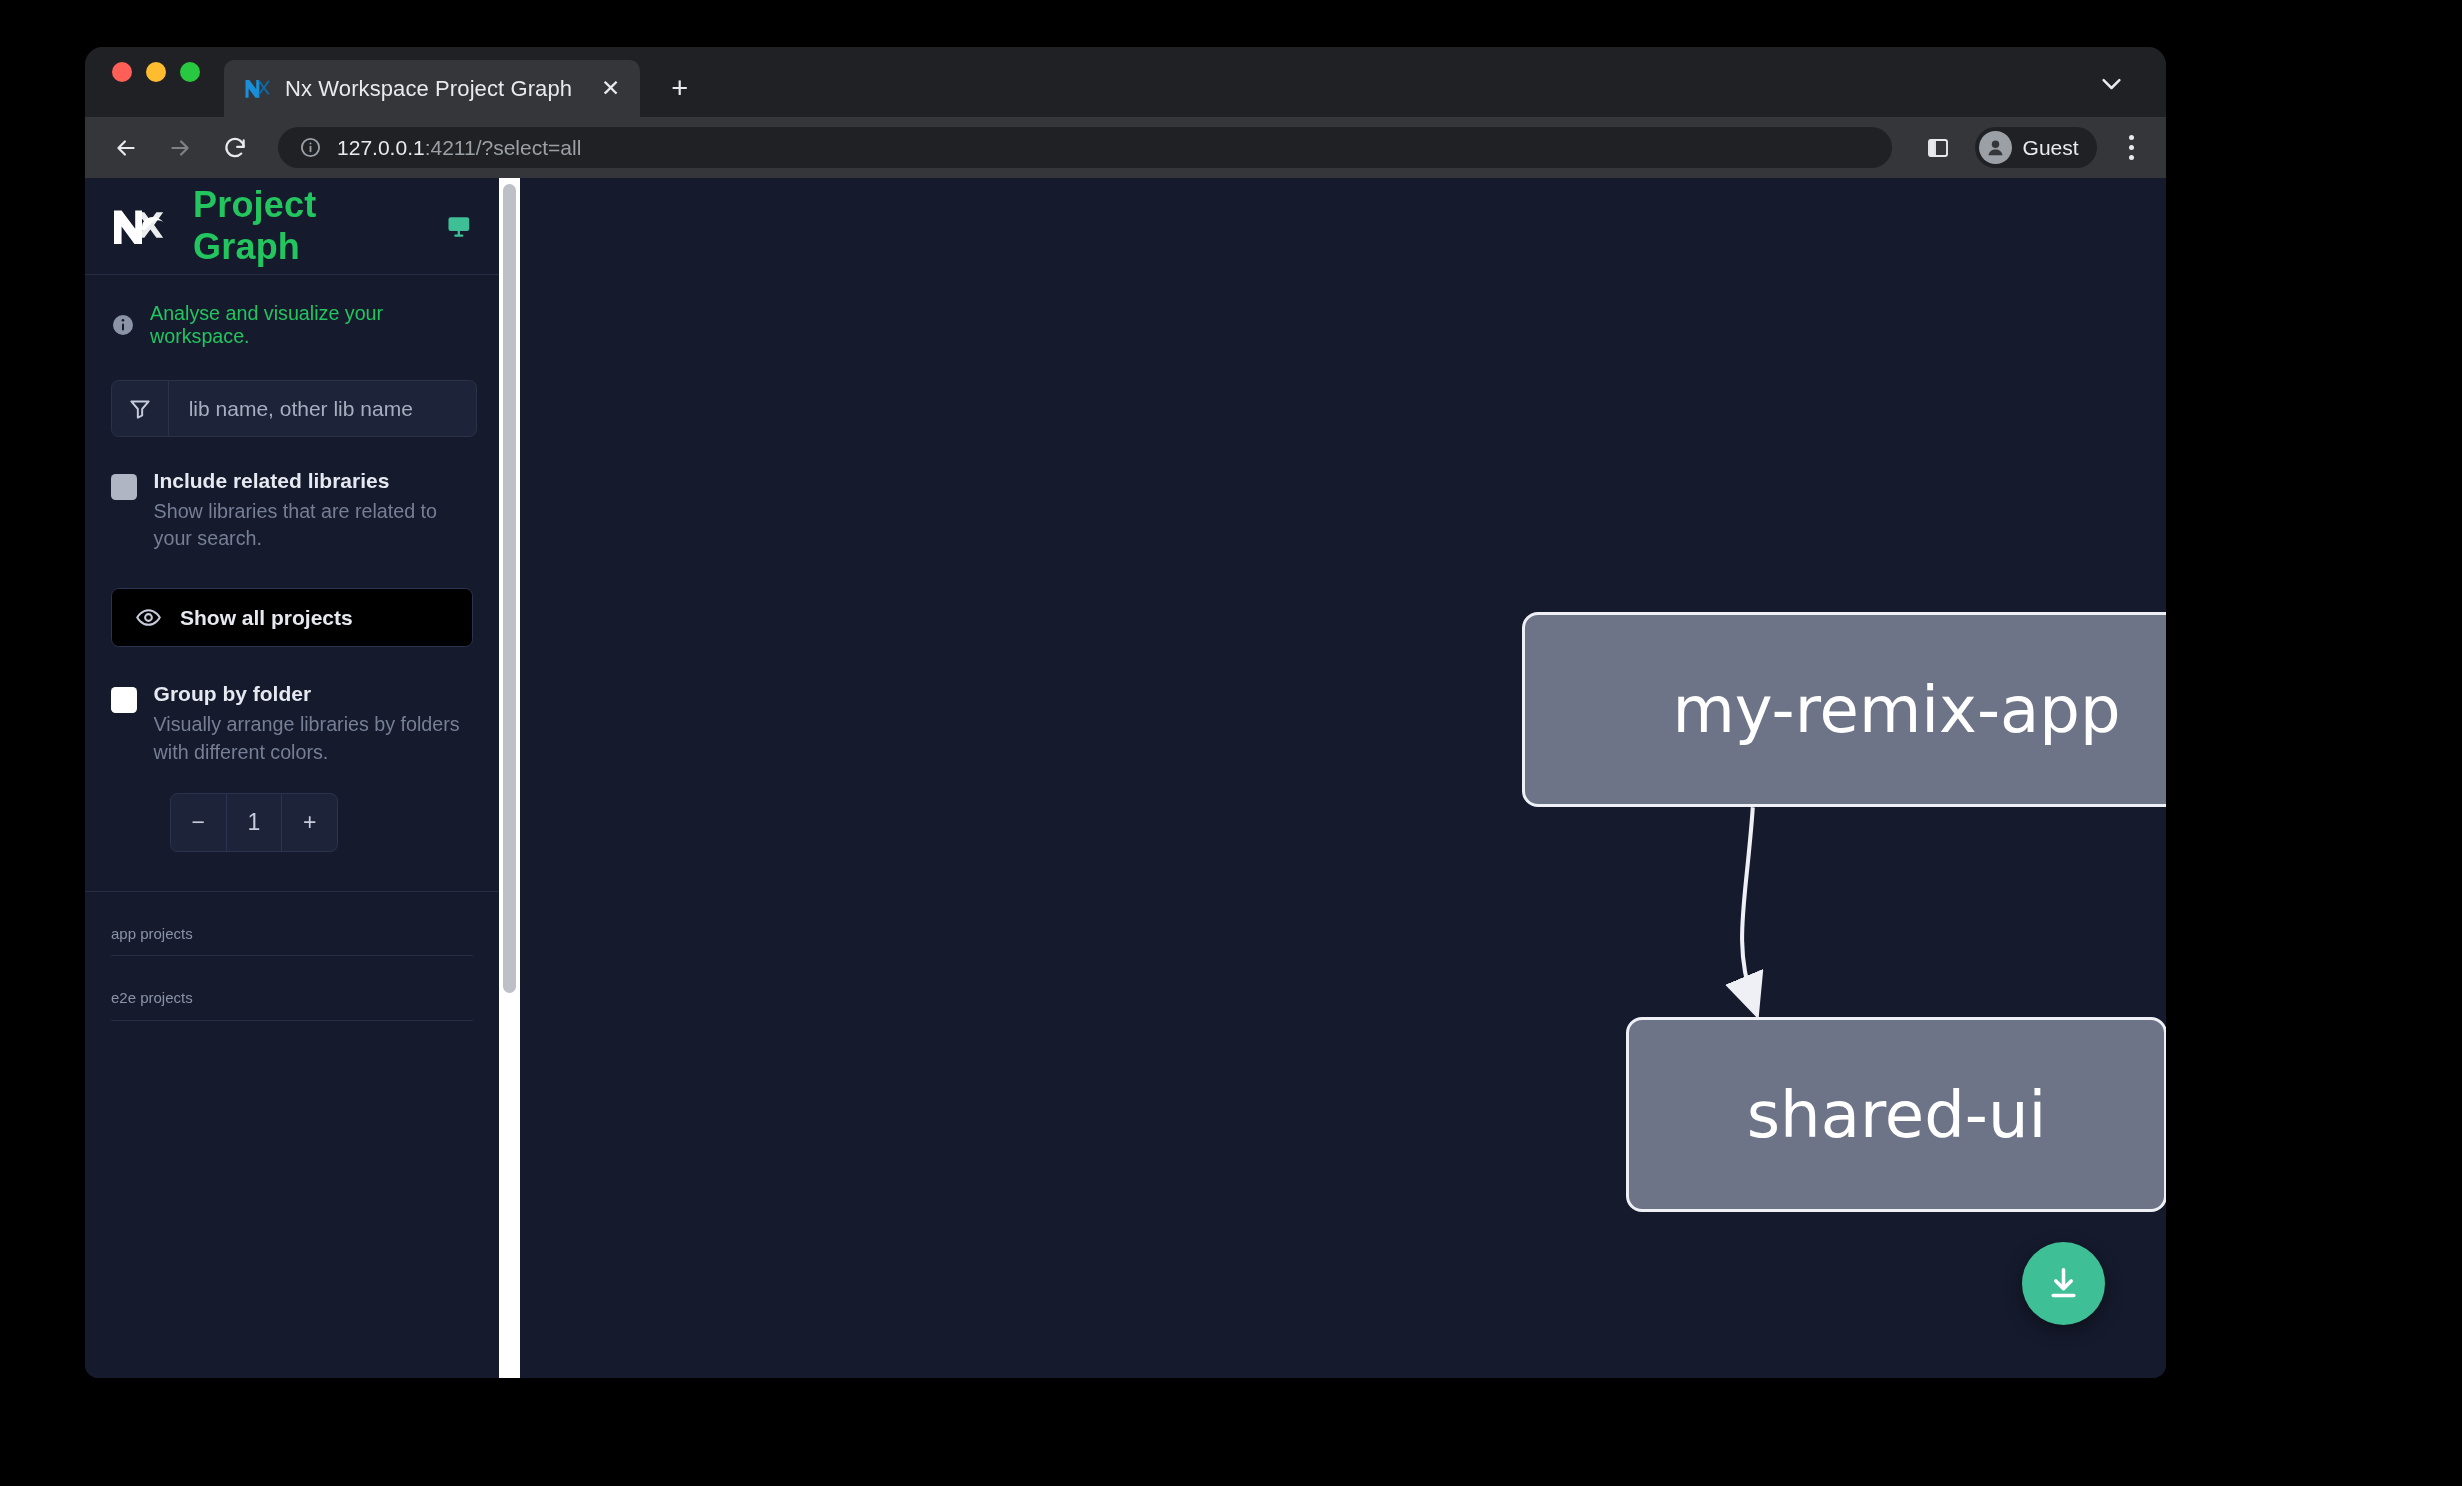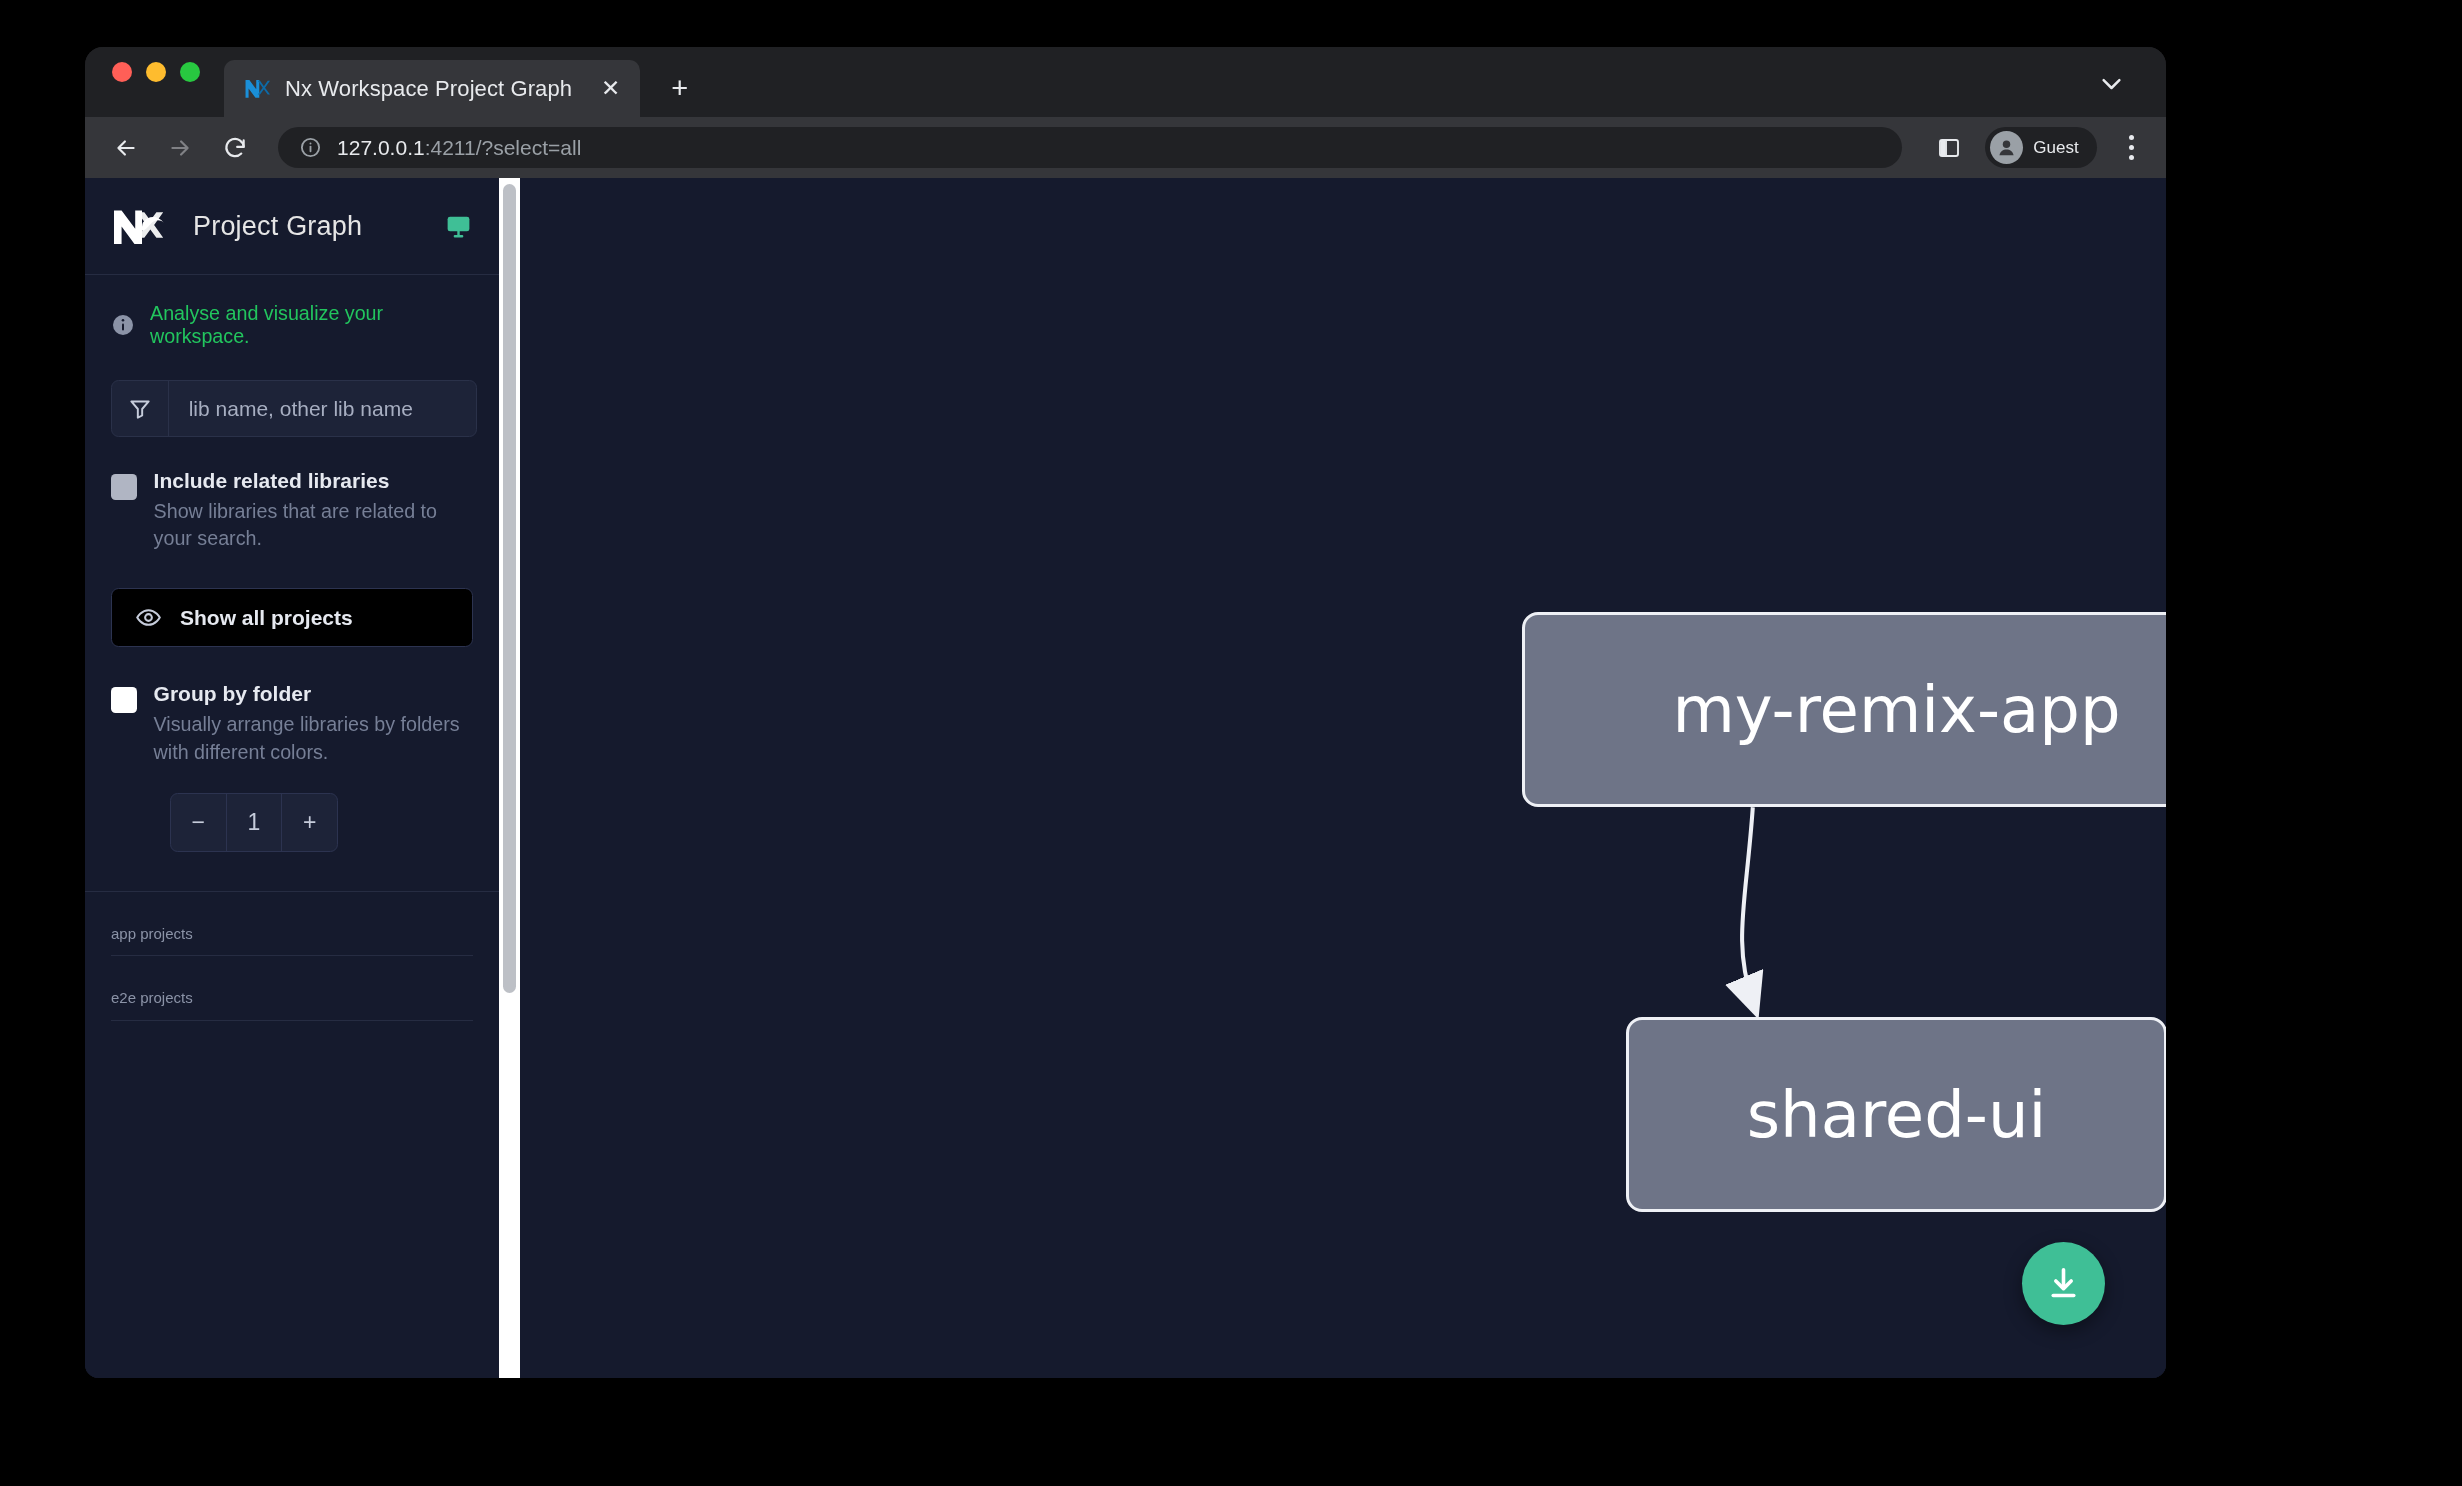--- a/index.html
+++ b/index.html
@@ -118,21 +118,21 @@
     border-radius: 20.4px;
     display: flex; align-items: center; gap: 10.6px;
     padding: 0 18px 0 4.5px;
     cursor: pointer;
   }
   .avatar {
     width: 33px; height: 33px; border-radius: 50%;
     background: #9aa0a6;
     display: flex; align-items: center; justify-content: center;
   }
-  .profile-name { color: #e8eaed; font-size: 17px; }
+  .profile-name { color: #e8eaed; font-size: 21px; }
   .kebab { display:flex; flex-direction:column; gap:4.5px; align-items:center; width: 30px; cursor:pointer; }
   .kebab i { width: 5.3px; height: 5.3px; border-radius: 50%; background: #e8eaed; display:block; }
 
   
   .app {
     position: relative;
     height: 1201px;
     background: #151a2d;
     display: flex;
   }
@@ -149,23 +149,23 @@
   .brand {
     height: 97px;
     display: flex;
     align-items: center;
     gap: 23px;
     padding: 0 26px 0 26px;
     border-bottom: 0.8px solid #262c42;
   }
   .nx-logo { width: 59px; height: 41px; flex:none; }
   .brand-title {
-    color: #e5e5e5;
-    font-size: 27px;
-    font-weight: normal;
+    color: #22c55e;
+    font-size: 36px;
+    font-weight: bold;
     letter-spacing: 0.2px;
   }
   .monitor-icon { margin-left: auto; width: 29px; height: 29px; }
 
   .info-row {
     display: flex; align-items: center; gap: 15px;
     padding: 27px 26px 0 26px;
   }
   .info-icon { width: 24px; height: 24px; flex: none; }
   .info-text { color: #22c55e; font-size: 19.7px; }

